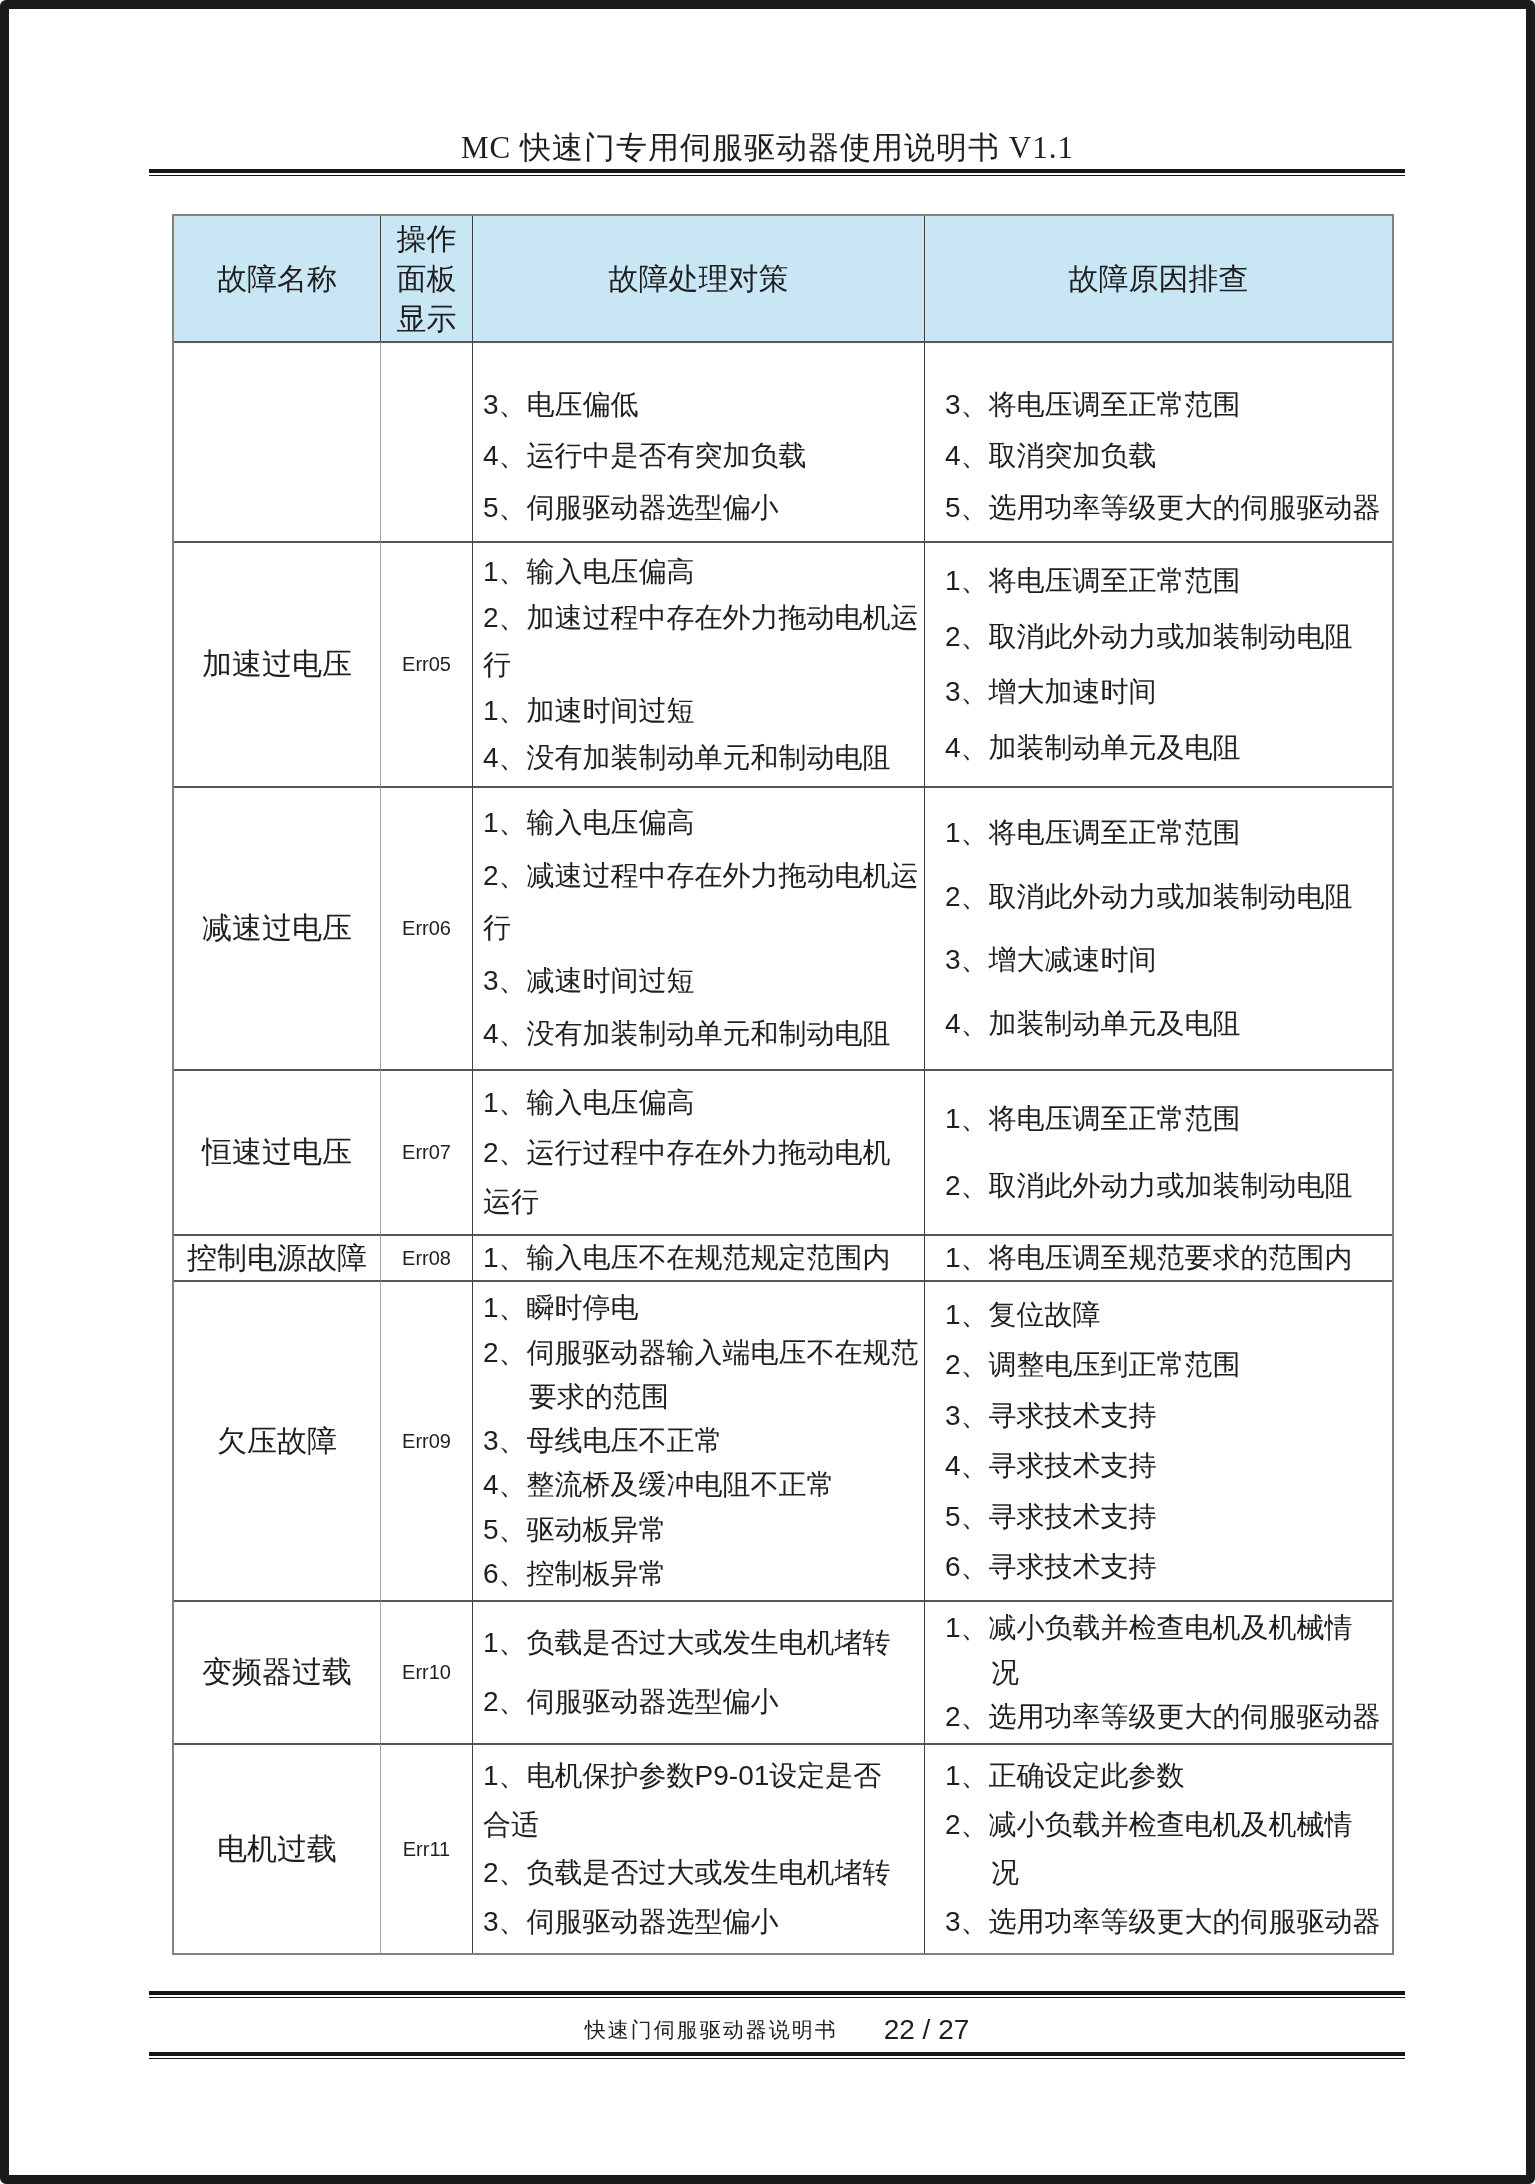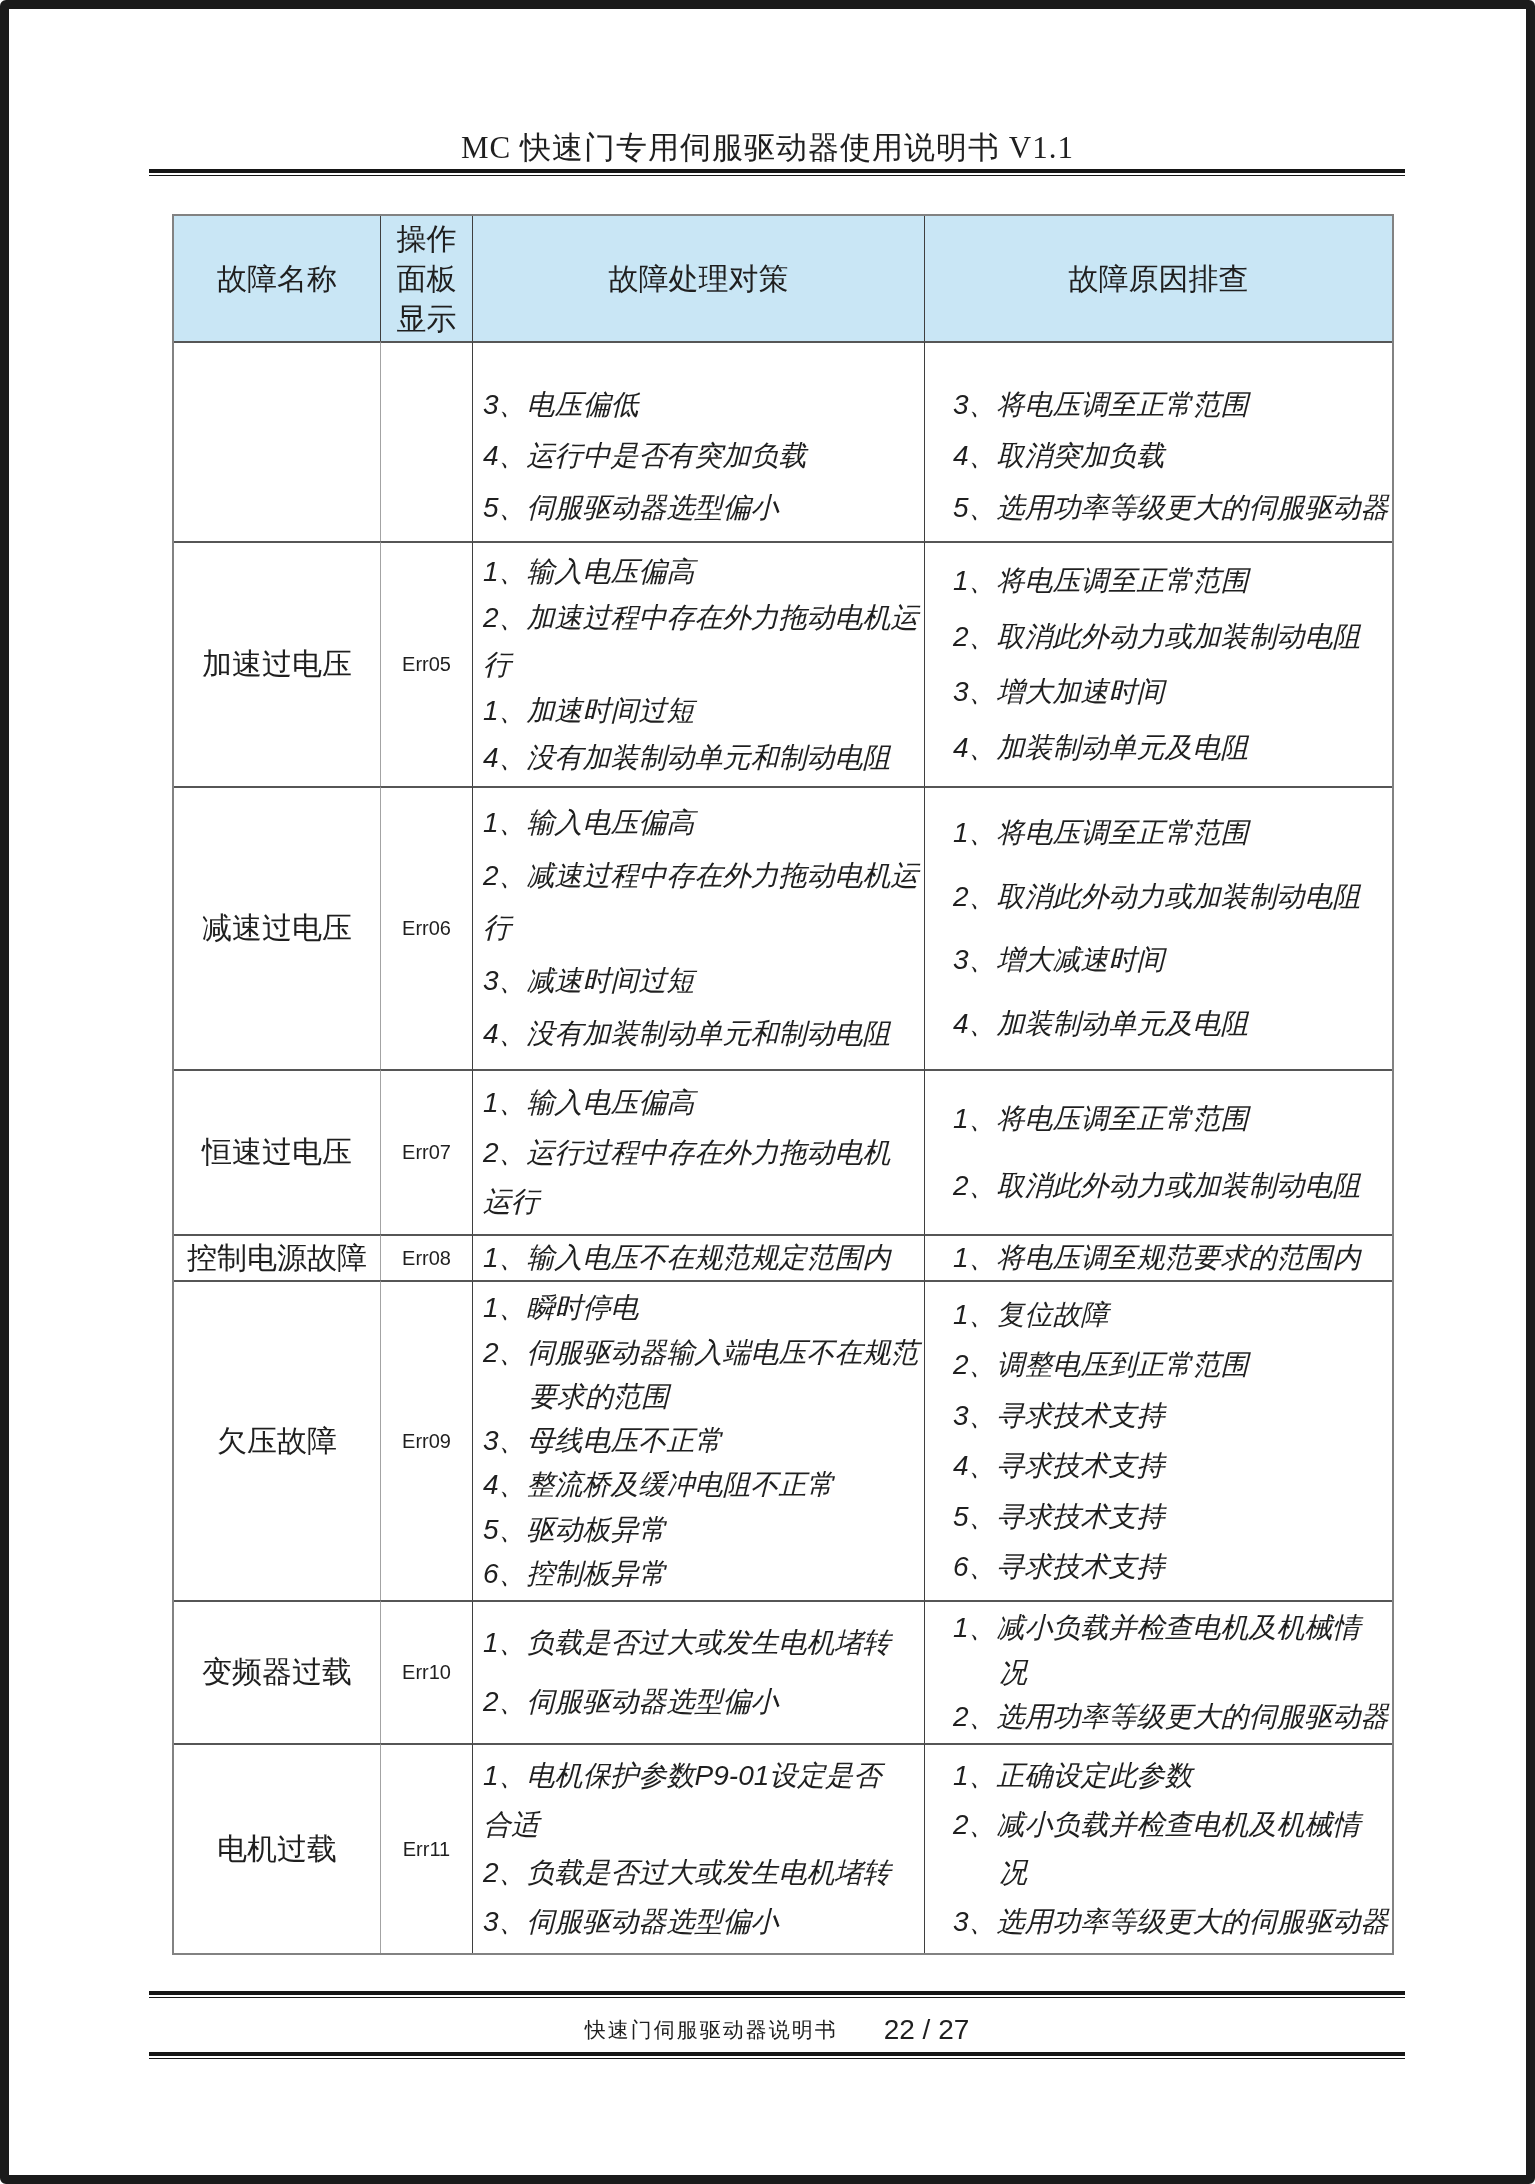--- a/index.html
+++ b/index.html
@@ -29,22 +29,22 @@
          align-items:center;justify-content:center;font-size:30px;}
   .hcell .hline{line-height:40px;}
   .hcell:nth-child(n+2){border-left:1px solid #3f3f3f;}
   .body-cell{border-top:2px solid #565656;}
   .ncell{display:flex;align-items:center;justify-content:center;
          font-size:30px;text-align:center;}
   .ccell{display:flex;align-items:center;justify-content:center;
          font-size:20px;border-left:1px solid #a3a3a3;}
   .cause,.remedy{display:flex;flex-direction:column;justify-content:space-evenly;
                  align-items:stretch;border-left:1px solid #3f3f3f;
-                 padding-left:10px;padding-right:2px;font-style:italic;}
-  .remedy{padding-left:28px;}
+                 padding-left:10px;padding-right:2px;}
+  .remedy{padding-left:20px;}
   .rowA{padding-top:28px;}
   .line{font-size:28px;line-height:36px;white-space:nowrap;}
   .line.indent{padding-left:46px;}
 
   .page-footer{position:absolute;top:2000px;left:140px;width:1256px;height:42px;
                display:flex;align-items:center;justify-content:center;gap:46px;}
   .footer-doc{font-size:21px;letter-spacing:2px;}
   .footer-page{font-size:28px;}
 </style>
 </head>

